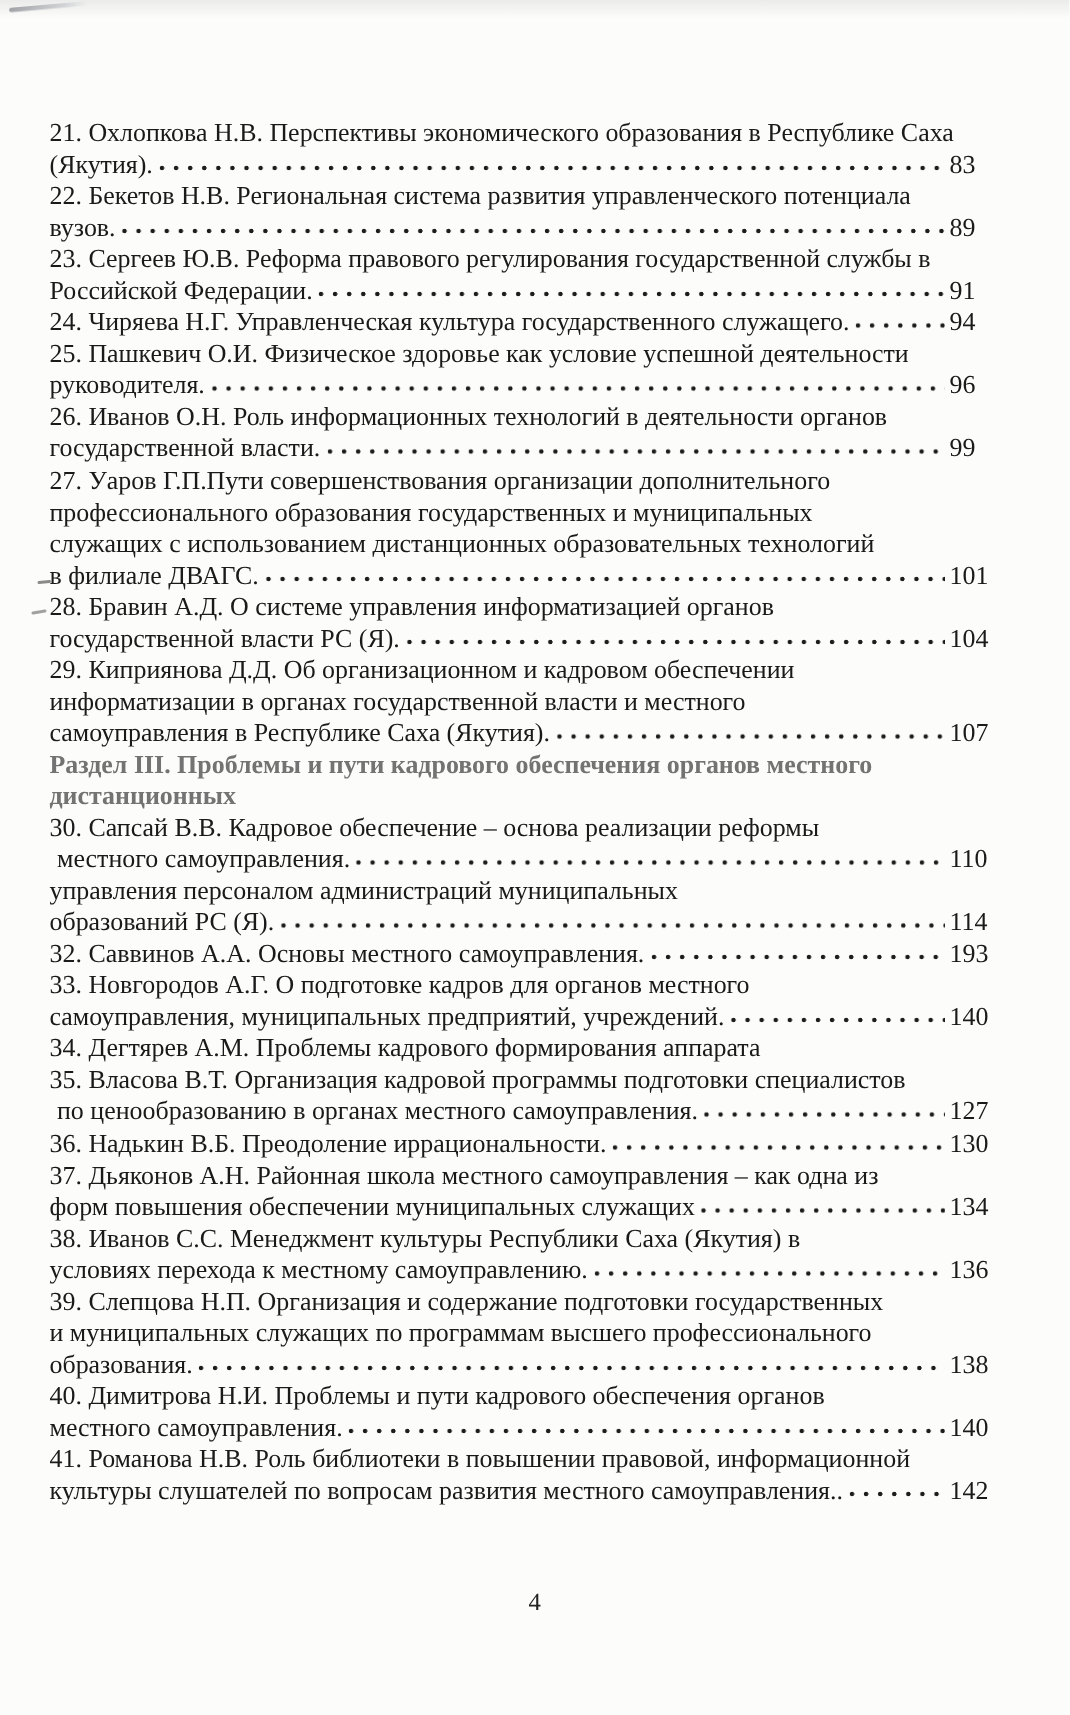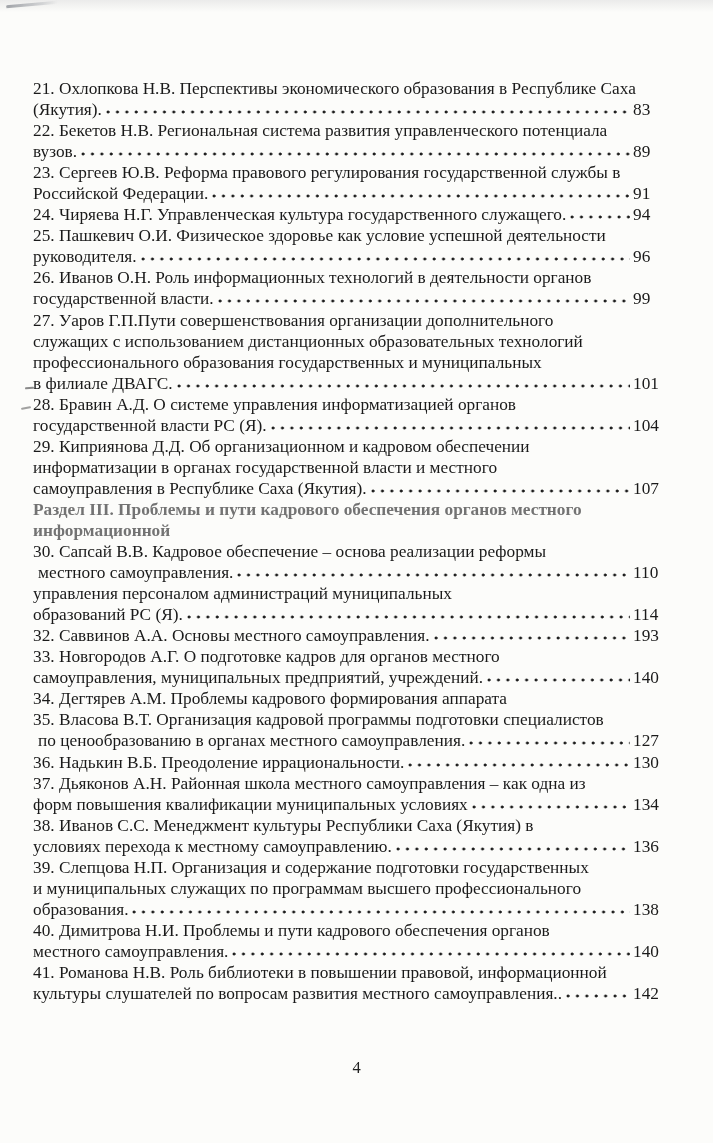--- a/index.html
+++ b/index.html
@@ -141,25 +141,25 @@
     <div class="row haspage">
       <span class="t">государственной власти.</span>
       <span class="leader"></span>
       <span class="p">99</span>
     </div>
     <div class="row">
       <span class="t">27. Уаров Г.П.Пути совершенствования организации дополнительного</span>
 
     </div>
     <div class="row">
+      <span class="t">профессионального образования государственных и муниципальных</span>
+
+    </div>
+    <div class="row">
       <span class="t">служащих с использованием дистанционных образовательных технологий</span>
-
-    </div>
-    <div class="row">
-      <span class="t">профессионального образования государственных и муниципальных</span>
 
     </div>
     <div class="row haspage">
       <span class="t">в филиале ДВАГС.</span>
       <span class="leader"></span>
       <span class="p">101</span>
     </div>
     <div class="row">
       <span class="t">28. Бравин А.Д. О системе управления информатизацией органов</span>
 
@@ -180,21 +180,21 @@
     <div class="row haspage">
       <span class="t">самоуправления в Республике Саха (Якутия).</span>
       <span class="leader"></span>
       <span class="p">107</span>
     </div>
     <div class="row bold">
       <span class="t">Раздел III. Проблемы и пути кадрового обеспечения органов местного</span>
 
     </div>
     <div class="row bold">
-      <span class="t">информационной</span>
+      <span class="t">дистанционных</span>
 
     </div>
     <div class="row">
       <span class="t">30. Сапсай В.В. Кадровое обеспечение – основа реализации реформы</span>
 
     </div>
     <div class="row ind haspage">
       <span class="t">местного самоуправления.</span>
       <span class="leader"></span>
       <span class="p">110</span>
@@ -238,21 +238,21 @@
     <div class="row haspage">
       <span class="t">36. Надькин В.Б. Преодоление иррациональности.</span>
       <span class="leader"></span>
       <span class="p">130</span>
     </div>
     <div class="row">
       <span class="t">37. Дьяконов А.Н. Районная школа местного самоуправления – как одна из</span>
 
     </div>
     <div class="row haspage">
-      <span class="t">форм повышения квалификации муниципальных условиях</span>
+      <span class="t">форм повышения обеспечении муниципальных служащих</span>
       <span class="leader"></span>
       <span class="p">134</span>
     </div>
     <div class="row">
       <span class="t">38. Иванов С.С. Менеджмент культуры Республики Саха (Якутия) в</span>
 
     </div>
     <div class="row haspage">
       <span class="t">условиях перехода к местному самоуправлению.</span>
       <span class="leader"></span>

